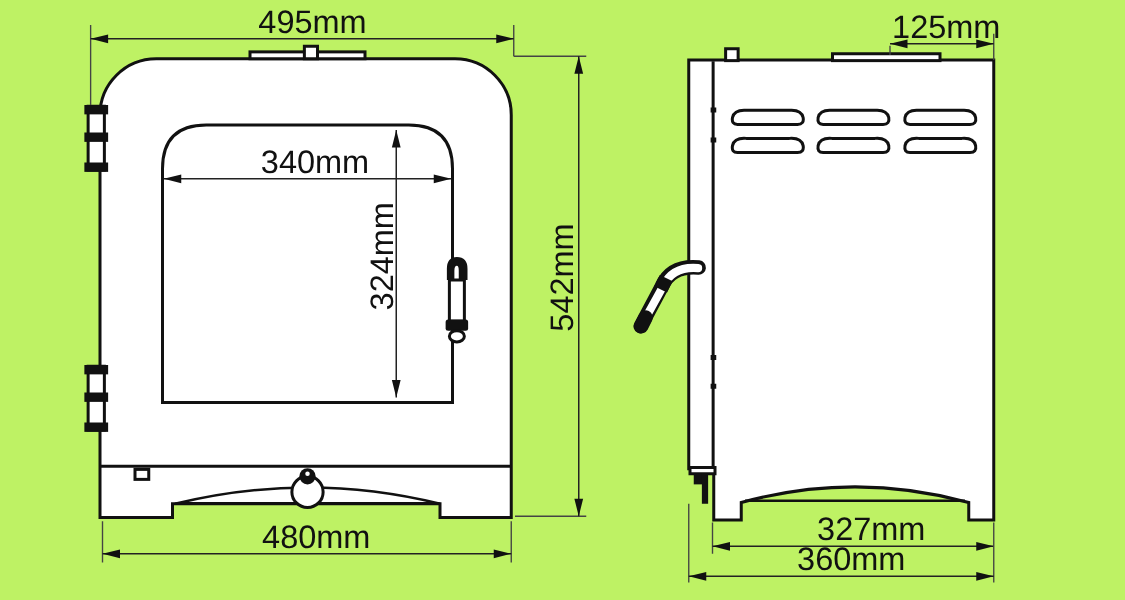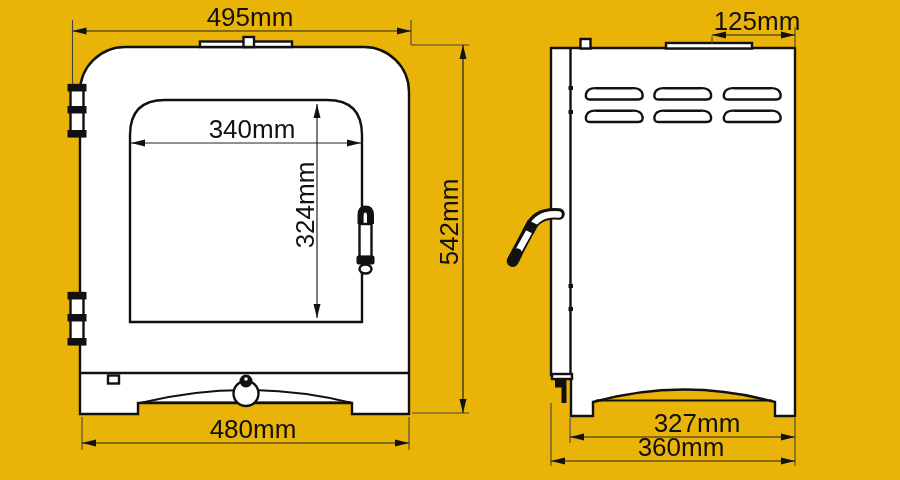--- a/index.html
+++ b/index.html
@@ -1,16 +1,16 @@
 <!DOCTYPE html>
 <html><head>
 <meta charset="utf-8">
 <style>
   html,body{margin:0;padding:0;background:#ffffff;}
-  .stage{position:relative;width:900px;height:480px;background:#eab308;overflow:hidden;
+  .stage{position:relative;width:900px;height:480px;background:#bef264;overflow:hidden;
          font-family:"Liberation Sans",sans-serif;}
   svg{position:absolute;left:0;top:0;}
   svg text{font-family:"Liberation Sans",sans-serif;font-size:26px;fill:#111;}
   .obj{stroke:#111;stroke-width:2.4;fill:#ffffff;}
   .obj-thin{stroke:#111;stroke-width:2;fill:none;}
   .obj-fill{fill:#111;stroke:none;}
   .dim{stroke:#222;stroke-width:1.2;fill:none;}
   .ext{stroke:#444;stroke-width:1.1;fill:none;}
 </style>
 </head>

